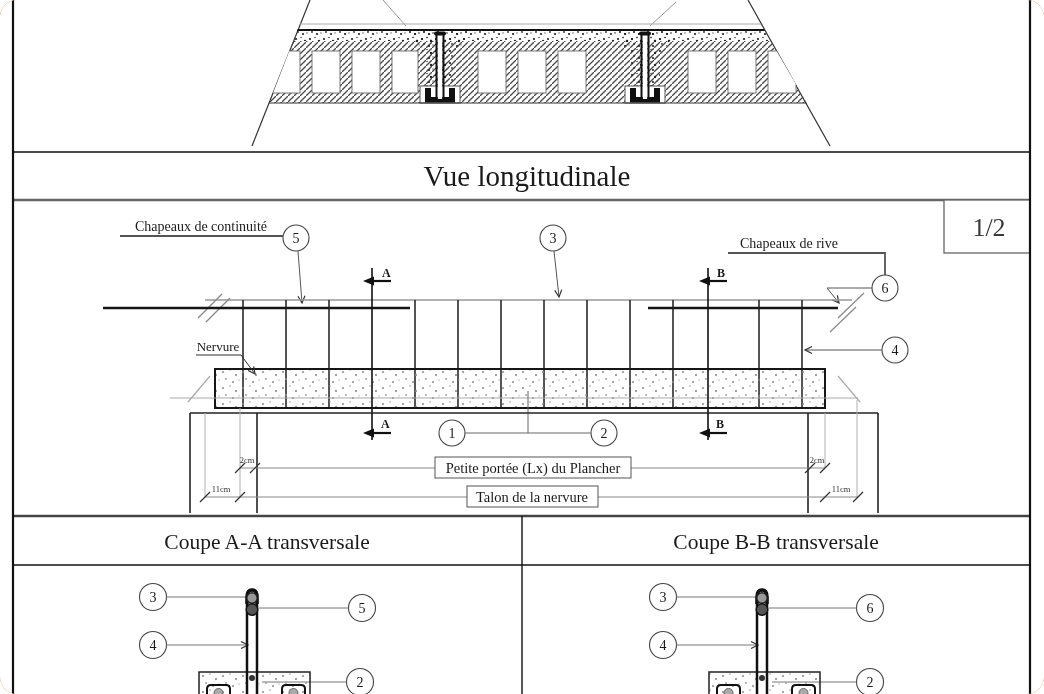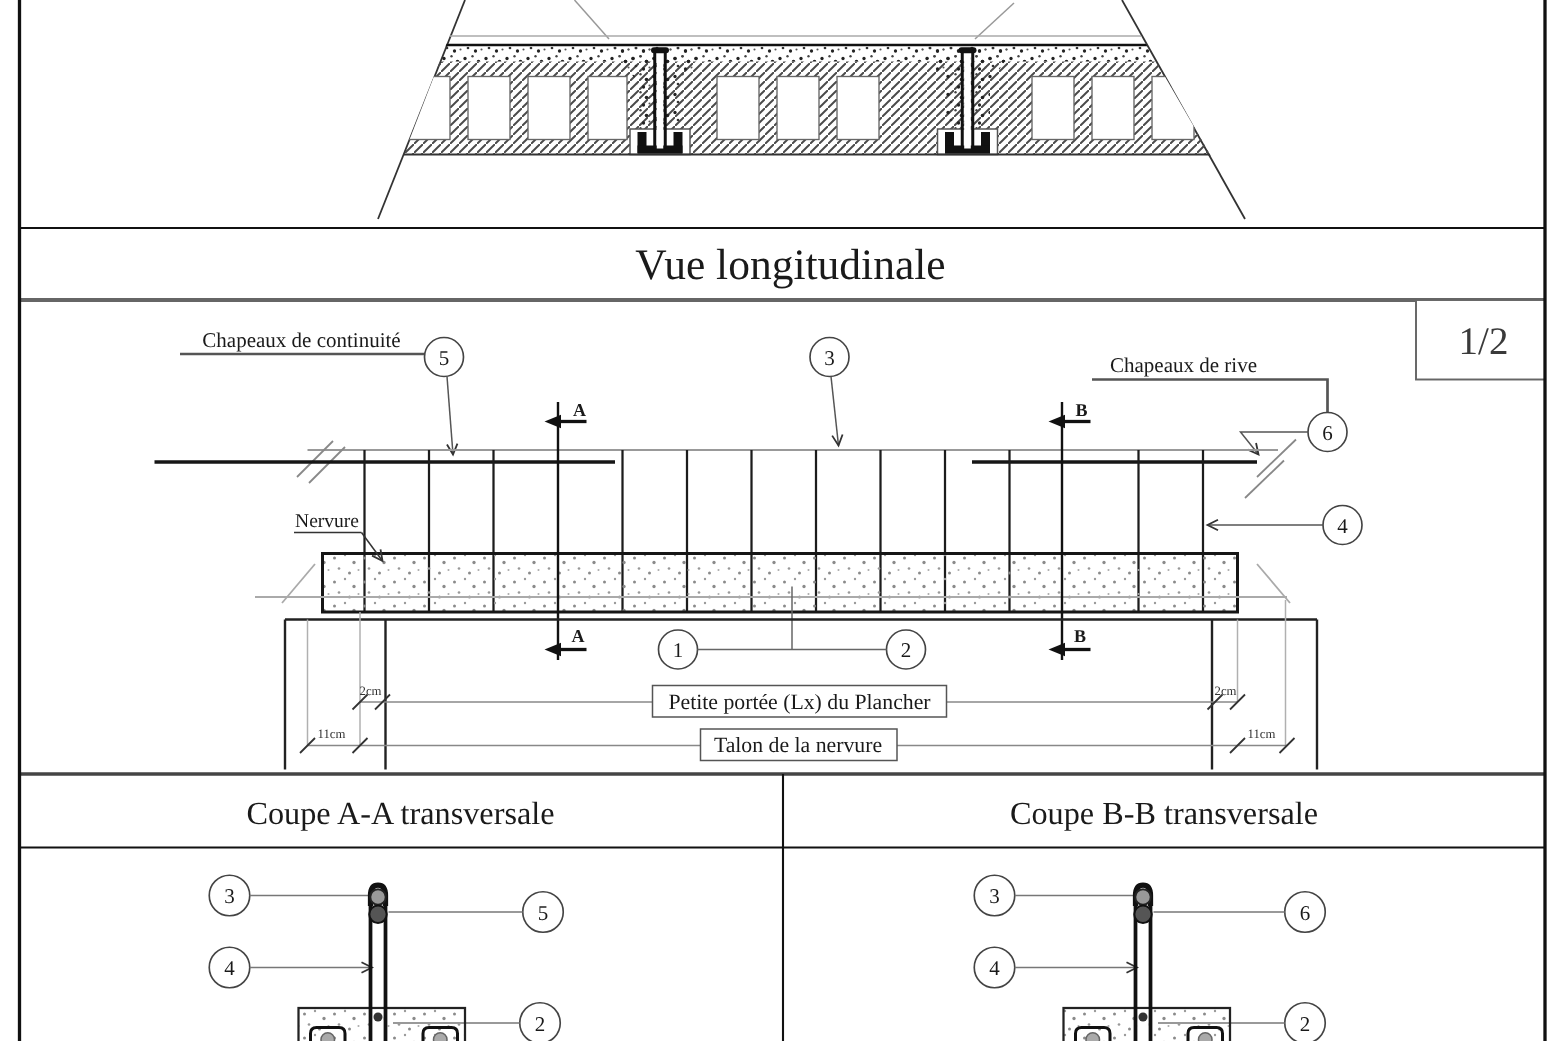--- a/index.html
+++ b/index.html
@@ -1,16 +1,16 @@
 <!DOCTYPE html>
 <html><head>
 <meta charset="utf-8">
 <style>
   html,body{margin:0;padding:0;background:#fff;}
-  .sheet{position:relative;width:1044px;height:694px;background:#a16207;overflow:hidden;}
+  .sheet{position:relative;width:1044px;height:694px;background:#a16207;overflow:hidden;border-radius:17px;}
   svg{display:block;}
   text{font-family:"Liberation Serif","DejaVu Serif",serif;fill:#1a1a1a;}
   .t-big{font-size:29px;}
   .t-head{font-size:21.5px;}
   .t-label{font-size:14px;}
   .t-small{font-size:13px;}
   .t-dim{font-size:8.5px;fill:#333;}
   .t-call{font-size:14px;}
   .t-sec{font-size:12px;font-weight:bold;}
   .t-page{font-size:26px;fill:#3a3a3a;}

